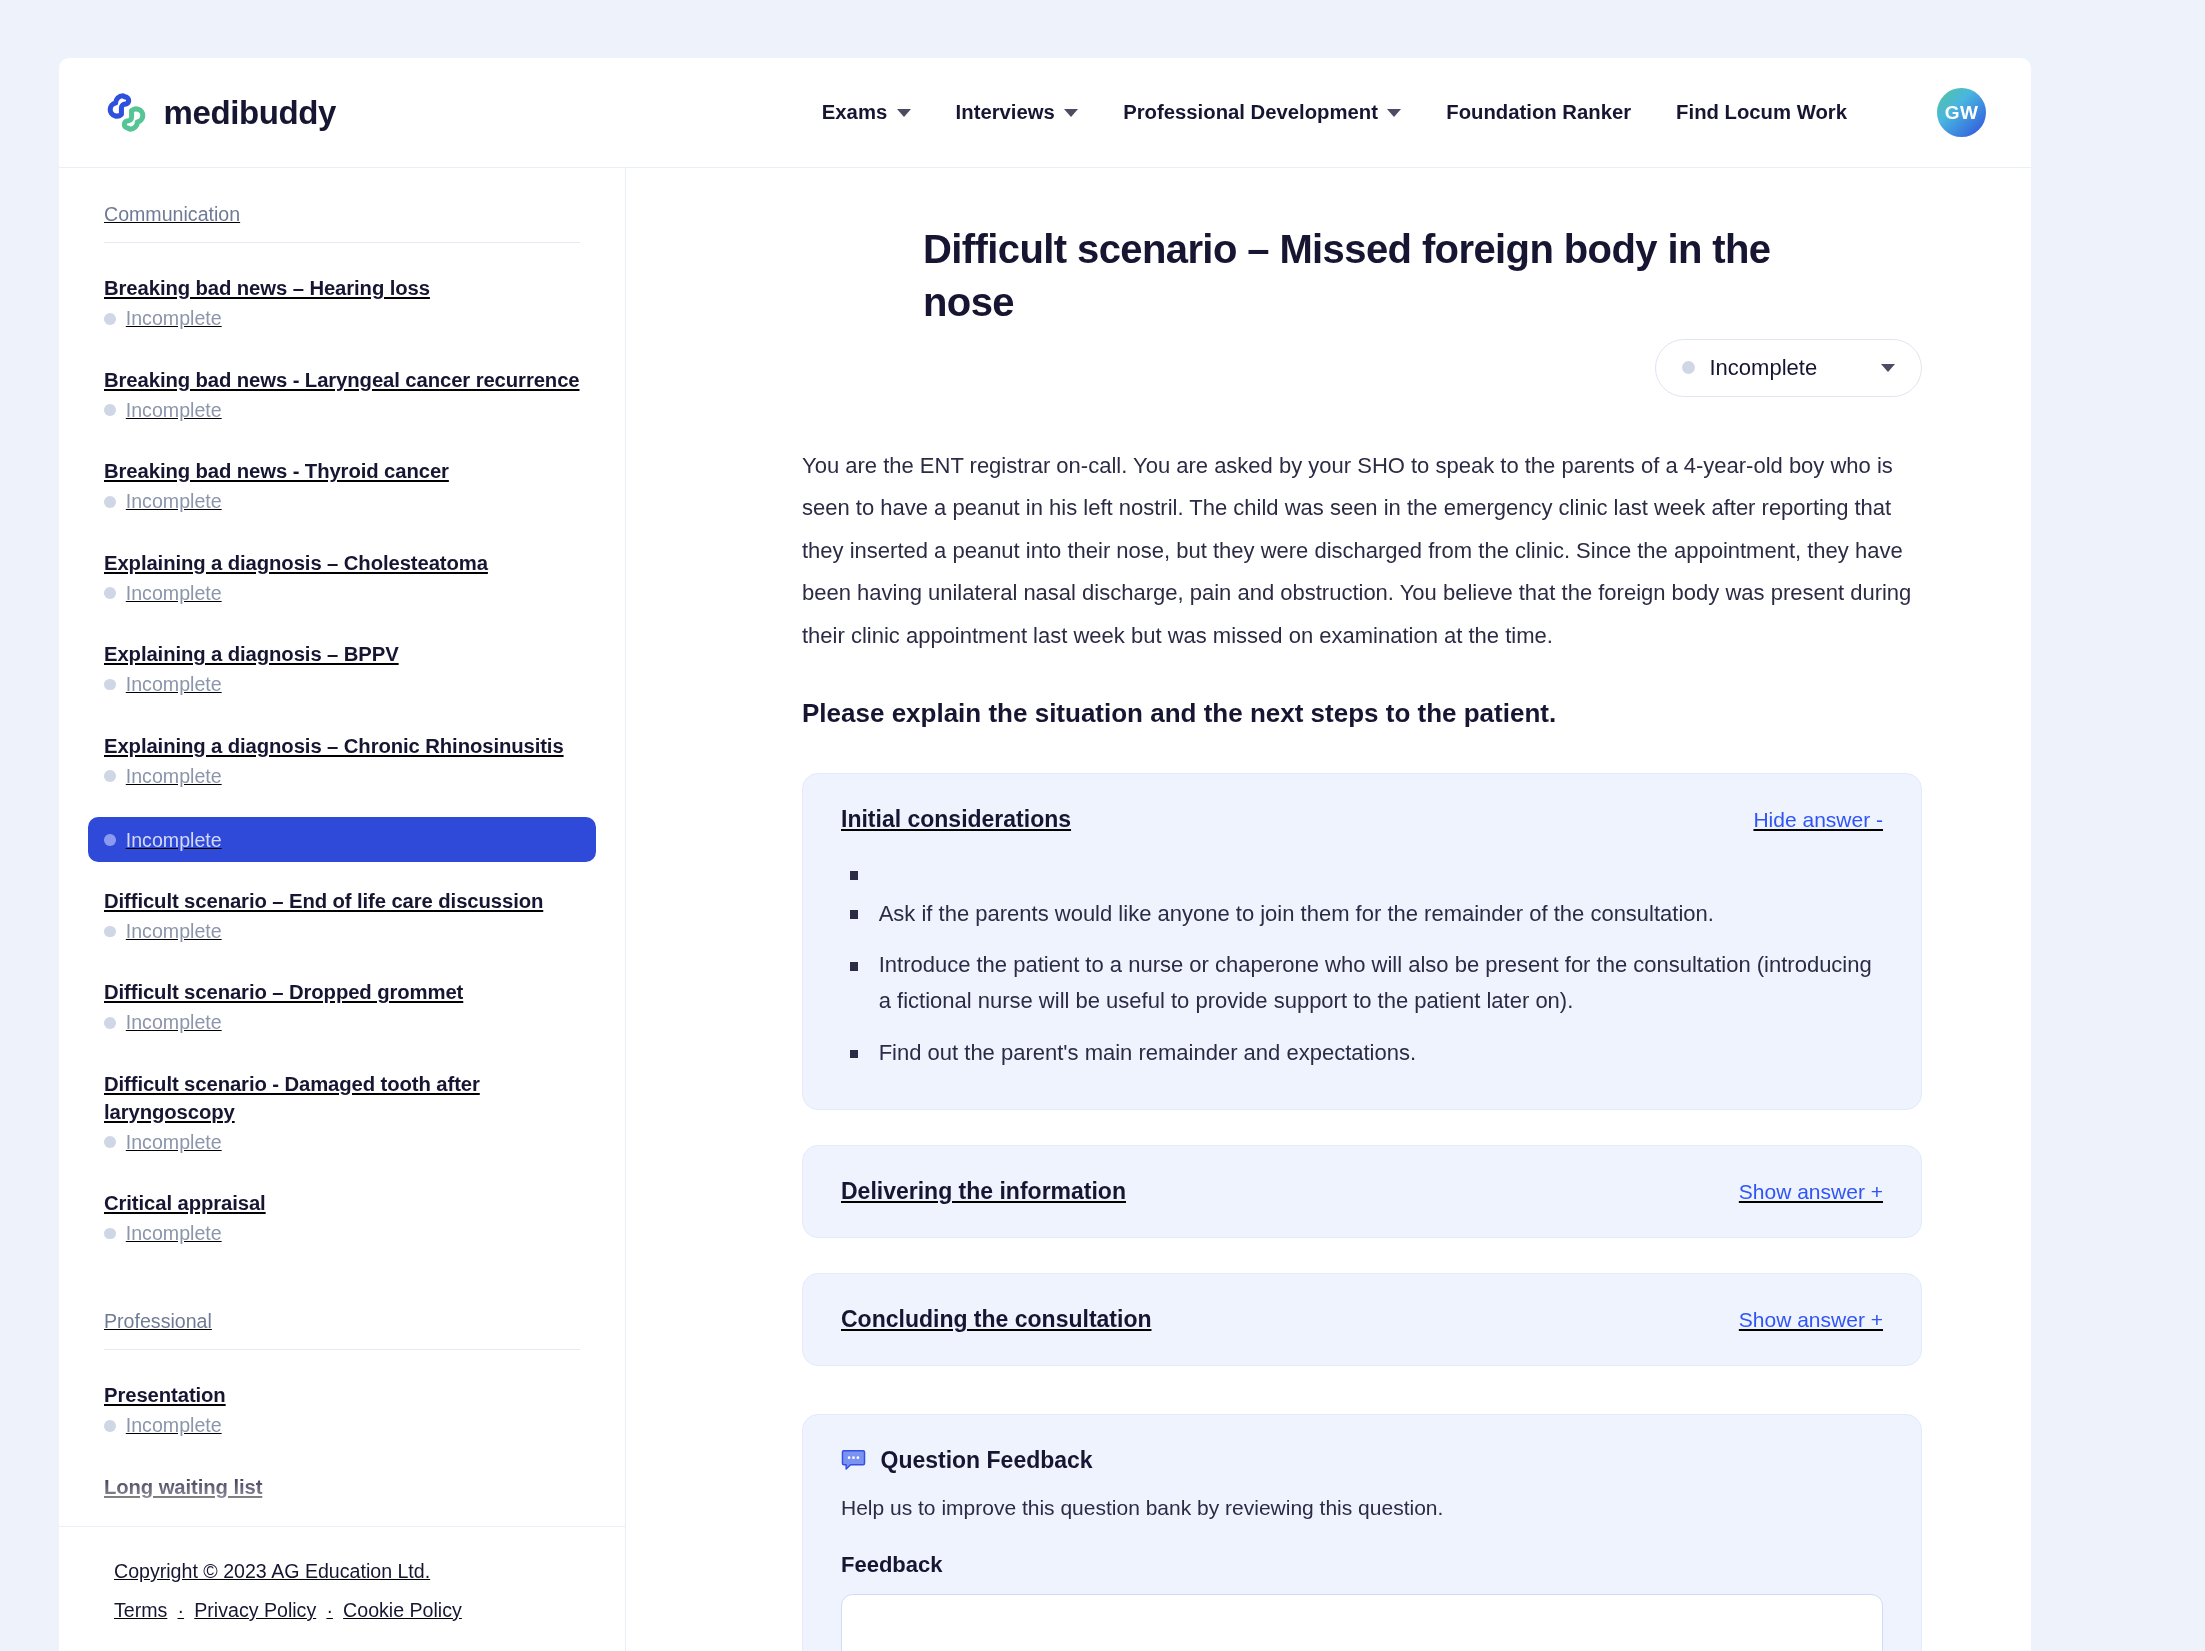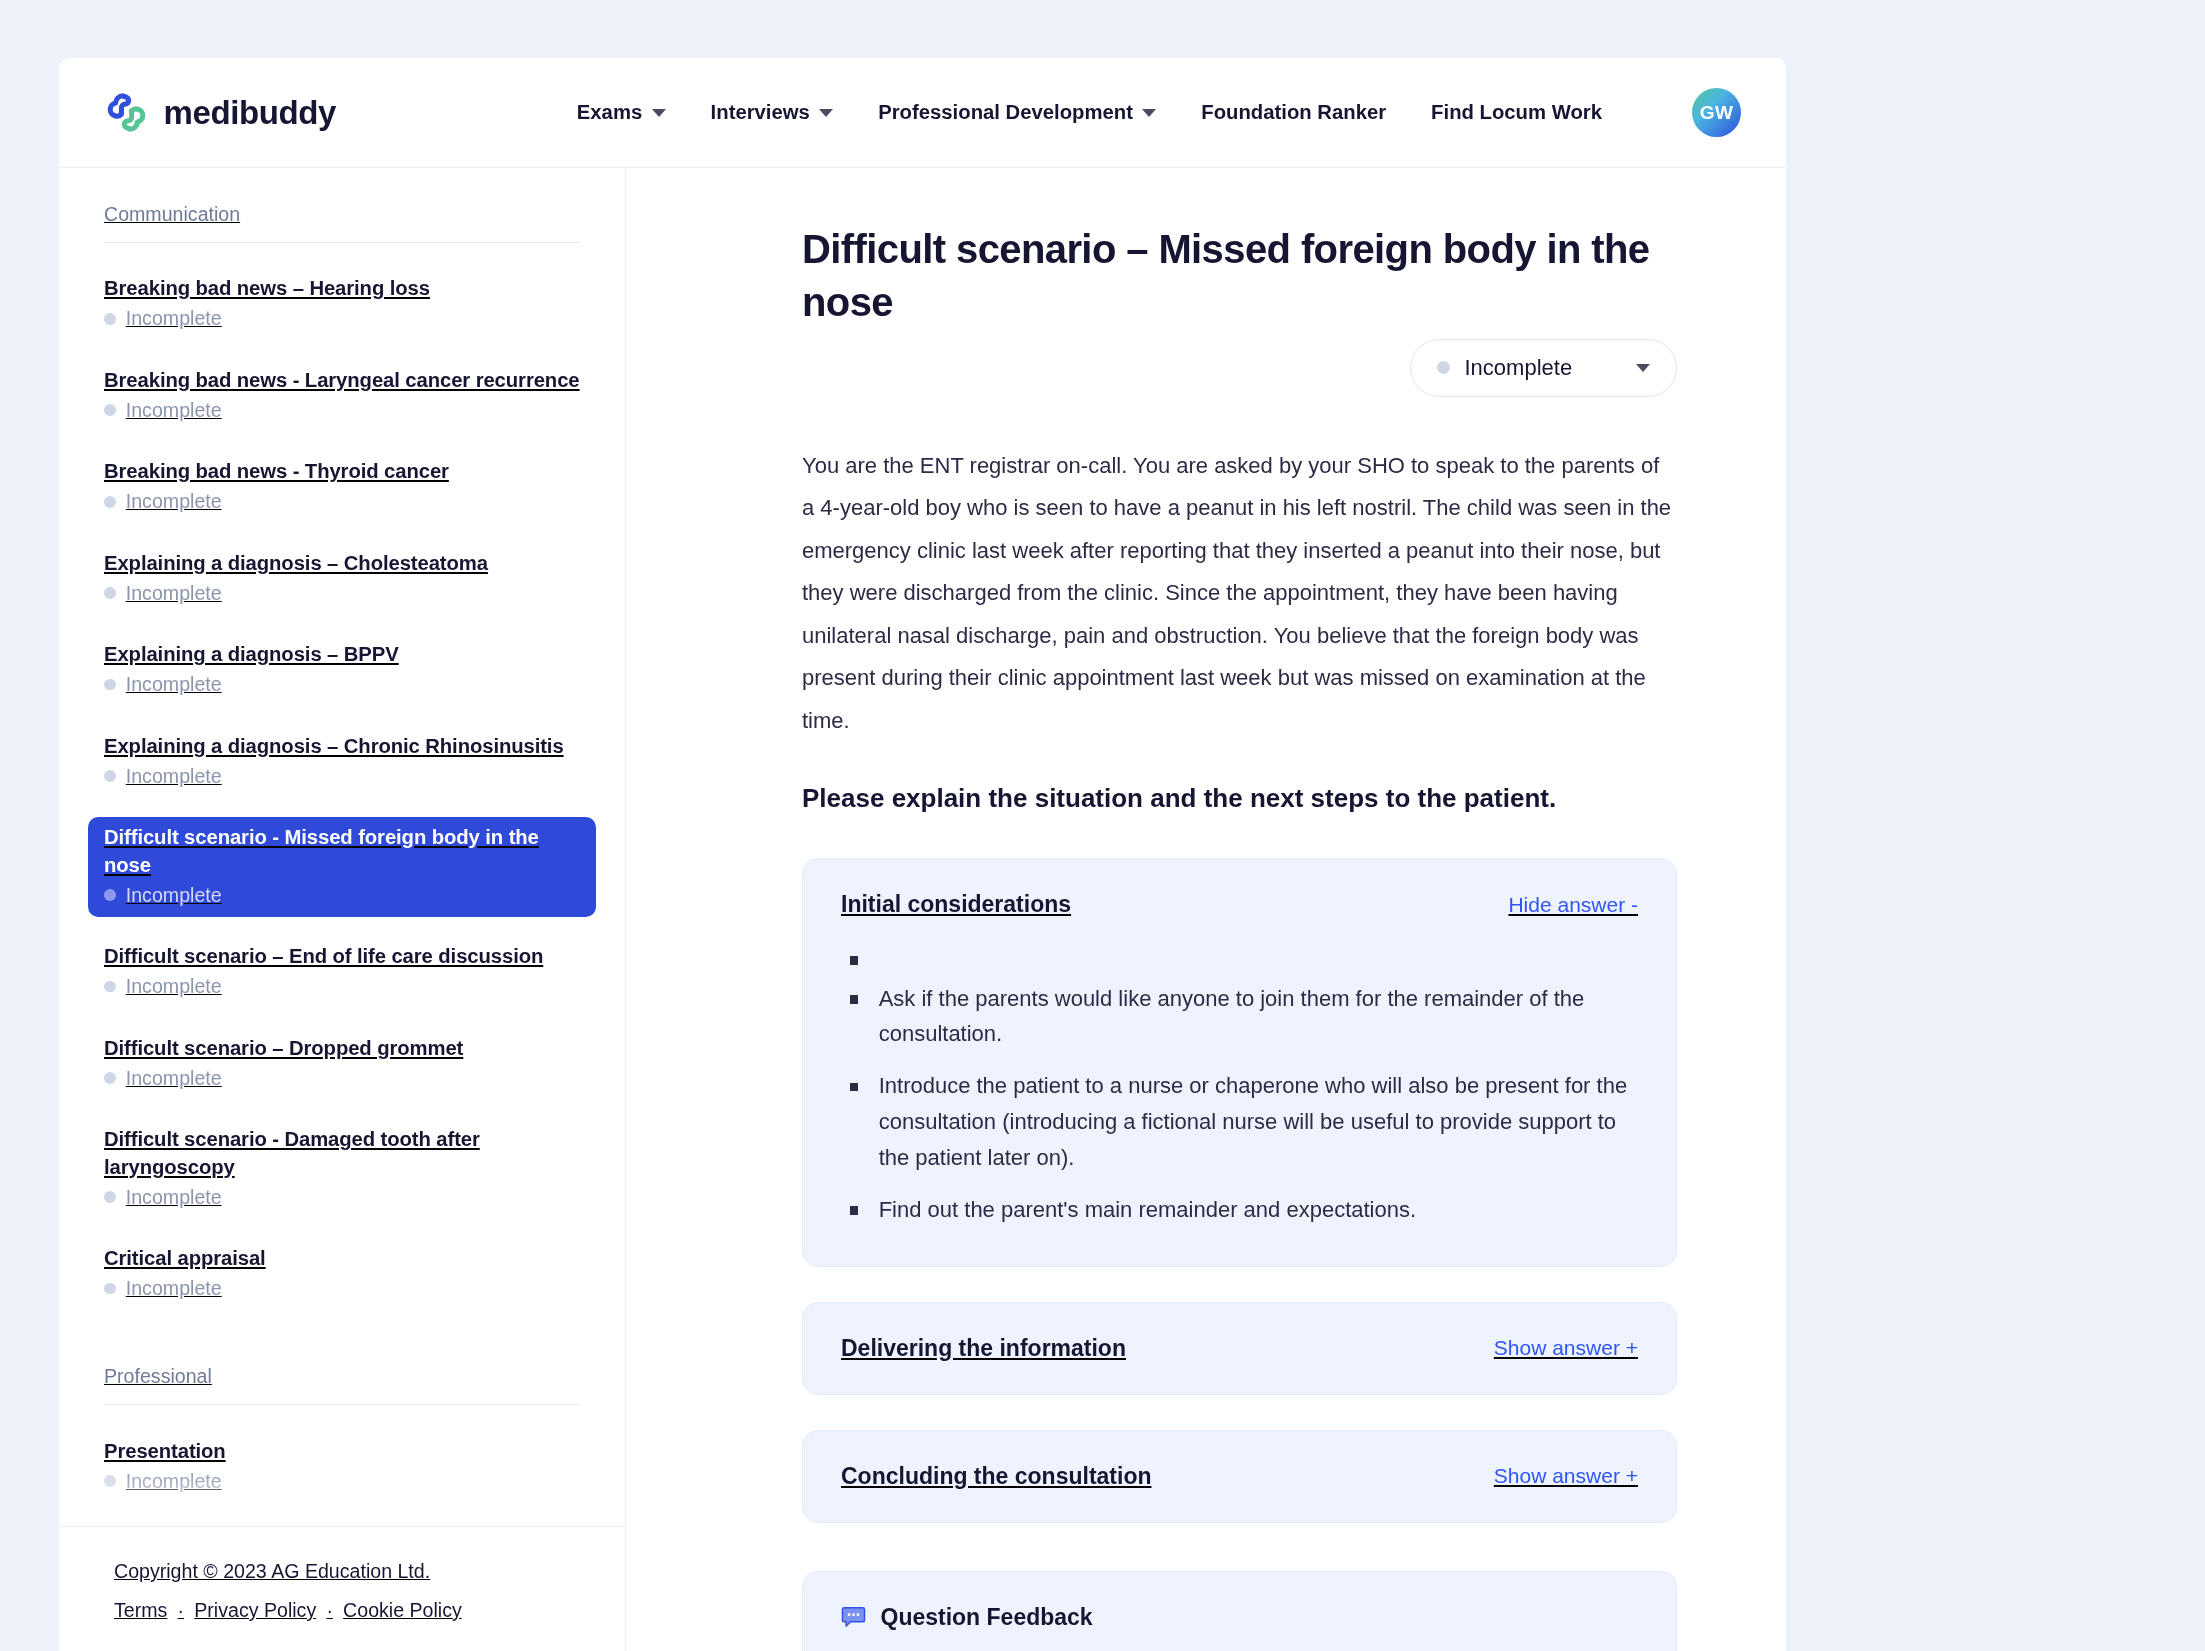--- a/index.html
+++ b/index.html
@@ -9,21 +9,21 @@
     height: 1651px;
     background: #eef2fb;
     font-family: "Liberation Sans", sans-serif;
     -webkit-font-smoothing: antialiased;
   }
 
   #app {
     position: absolute;
     left: 59px;
     top: 58px;
-    width: 1727px;
+    width: 1972px;
     height: 1593px;
     background: #ffffff;
     border-radius: 10.2px 10.2px 0 0;
     overflow: hidden;
     display: flex;
     flex-direction: column;
   }
 
   
   .header {
@@ -377,21 +377,20 @@
 
         <div class="s-item">
           <div class="s-item-title">Explaining a diagnosis – Chronic Rhinosinusitis</div>
           <div class="s-item-status">
             <i class="s-dot"></i>
             <span>Incomplete</span>
           </div>
         </div>
 
         <div class="s-item active">
-          <div class="s-item-title">Difficult scenario - Missed foreign body in the nose</div>
           <div class="s-item-status">
             <i class="s-dot"></i>
             <span>Incomplete</span>
           </div>
         </div>
 
         <div class="s-item">
           <div class="s-item-title">Difficult scenario – End of life care discussion</div>
           <div class="s-item-status">
             <i class="s-dot"></i>

